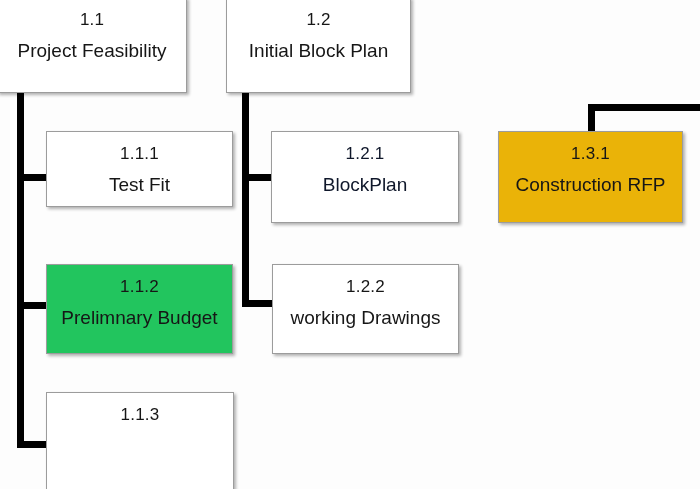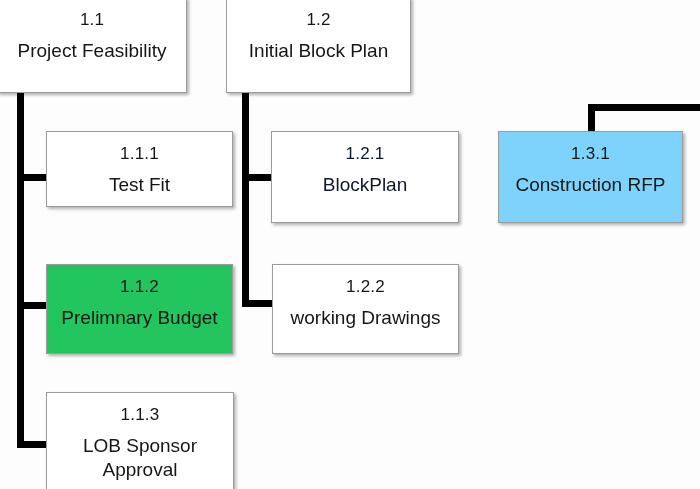--- a/index.html
+++ b/index.html
@@ -79,34 +79,32 @@
   <div class="node" style="left: 46px; top: 131px; width: 187px; height: 76px; background: rgb(255, 255, 255); border-color: rgb(156, 156, 156); color: rgb(22, 22, 22);">
     <span class="wbs-id">1.1.1</span>
     <span class="wbs-name">Test Fit</span>
   </div>
 
   <div class="node" style="left: 271px; top: 131px; width: 188px; height: 92px; background: rgb(255, 255, 255); border-color: rgb(156, 156, 156); color: #0f172a;">
     <span class="wbs-id">1.2.1</span>
     <span class="wbs-name">BlockPlan</span>
   </div>
 
-  <div class="node" style="left: 498px; top: 131px; width: 185px; height: 92px; background: #7dd3fc; border-color: rgb(156, 156, 156); color: rgb(22, 22, 22);">
+  <div class="node" style="left: 498px; top: 131px; width: 185px; height: 92px; background: #eab308; border-color: rgb(156, 156, 156); color: rgb(22, 22, 22);">
     <span class="wbs-id">1.3.1</span>
     <span class="wbs-name">Construction RFP</span>
   </div>
 
   <div class="node" style="left: 46px; top: 264px; width: 187px; height: 90px; background: #22c55e; border-color: rgb(156, 156, 156); color: rgb(22, 22, 22);">
     <span class="wbs-id">1.1.2</span>
     <span class="wbs-name">Prelimnary Budget</span>
   </div>
 
   <div class="node" style="left: 272px; top: 264px; width: 187px; height: 90px; background: rgb(255, 255, 255); border-color: rgb(156, 156, 156); color: rgb(22, 22, 22);">
     <span class="wbs-id">1.2.2</span>
     <span class="wbs-name">working Drawings</span>
   </div>
 
   <div class="node" style="left: 46px; top: 392px; width: 188px; height: 100px; background: rgb(255, 255, 255); border-color: rgb(156, 156, 156); color: rgb(22, 22, 22);">
     <span class="wbs-id">1.1.3</span>
-    <span class="wbs-name">LOB Sponsor
-Approval</span>
   </div>
 
 </div>
 
 </body></html>

